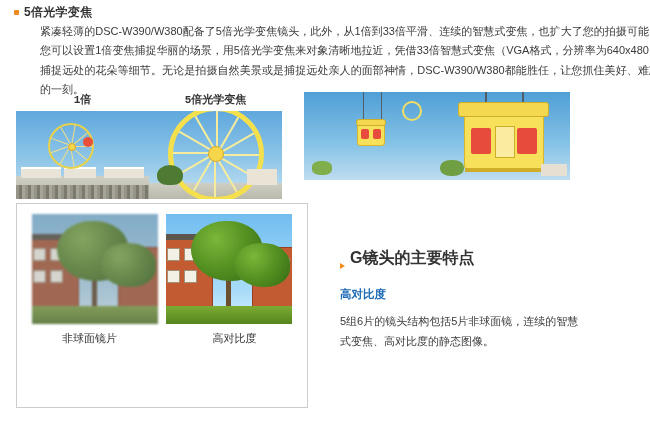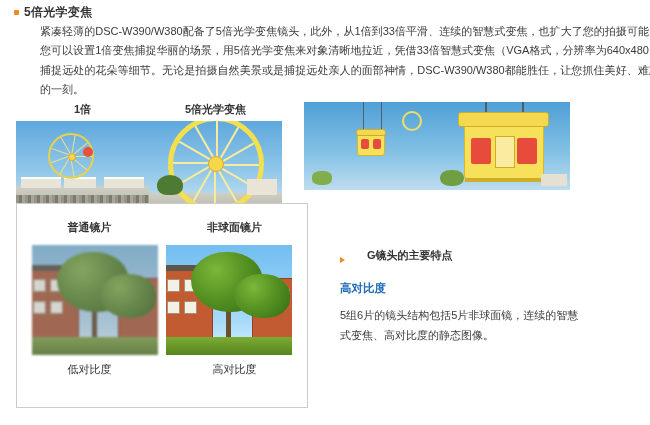--- a/index.html
+++ b/index.html
@@ -54,24 +54,25 @@
     line-height: 1.75;
     font-size: 11px;
     color: #3a3a3a;
     text-align: justify;
     margin-left: 24px;
   }
 
   
   .zoom-group {
     position: absolute;
-    top: 102px;
+    top: 92px;
     left: 16px;
     width: 620px;
     height: 105px;
+    font-family: Liberation Mono, monospace;
   }
   .zoom-set {
     position: absolute;
     top: 0;
   }
   .zoom-set.left { left: 0; }
   .zoom-set.right { left: 288px; }
 
   .zoom-labels {
     display: flex;
@@ -274,22 +275,22 @@
   
   .feature {
     position: absolute;
     left: 340px;
     top: 248px;
     width: 290px;
   }
   .feature .f-title {
     display: flex;
     align-items: flex-end;
-    gap: 22px;
-    font-size: 11px;
+    gap: 5px;
+    font-size: 16px;
     font-weight: bold;
     color: #333;
   }
   .feature .tri {
     width: 0;
     height: 0;
     border-left: 5px solid #f08a1c;
     border-top: 3.5px solid transparent;
     border-bottom: 3.5px solid transparent;
     display: inline-block;
@@ -406,24 +407,20 @@
             <div class="bar" style="left:0;bottom:-4px;width:100%;height:4px;"></div>
           </div>
           <div style="position:absolute;left:2%;bottom:4%;width:24px;height:16px;background:#6f9e43;border-radius:45%;"></div>
           <div style="position:absolute;right:2%;bottom:4%;width:26px;height:12px;background:#e6e0d2;"></div>
         </div>
       </div>
     </div>
   </div>
 
   <div class="compare-box">
-    <div class="compare-labels">
-      <div class="cl">普通镜片</div>
-      <div class="cl">非球面镜片</div>
-    </div>
     <div class="compare-imgs">
 
       <div class="cph tree-scene blur">
         <div class="sky3"></div>
         <div class="bldg" style="left:-4%;top:22%;width:40%;height:64%;">
           <div class="win" style="left:10%;top:12%;width:22%;height:16%;"></div>
           <div class="win" style="left:44%;top:12%;width:22%;height:16%;"></div>
           <div class="win" style="left:10%;top:44%;width:22%;height:16%;"></div>
           <div class="win" style="left:44%;top:44%;width:22%;height:16%;"></div>
         </div>
@@ -451,21 +448,21 @@
           <div class="win" style="left:16%;top:16%;width:26%;height:18%;"></div>
           <div class="win" style="left:56%;top:16%;width:26%;height:18%;"></div>
         </div>
         <div class="trunk" style="left:48%;top:52%;width:5px;height:40%;"></div>
         <div class="foliage" style="left:20%;top:6%;width:72px;height:60px;"></div>
         <div class="foliage" style="left:54%;top:26%;width:56px;height:44px;"></div>
         <div class="lawn"></div>
       </div>
     </div>
     <div class="compare-caps">
-      <div class="cc">低对比度</div>
+      <div class="cc">非球面镜片</div>
       <div class="cc">高对比度</div>
     </div>
   </div>
 
   <div class="feature">
     <div class="f-title">
       <span class="tri"></span>
       <span>G镜头的主要特点</span>
     </div>
     <div class="f-sub">高对比度</div>

